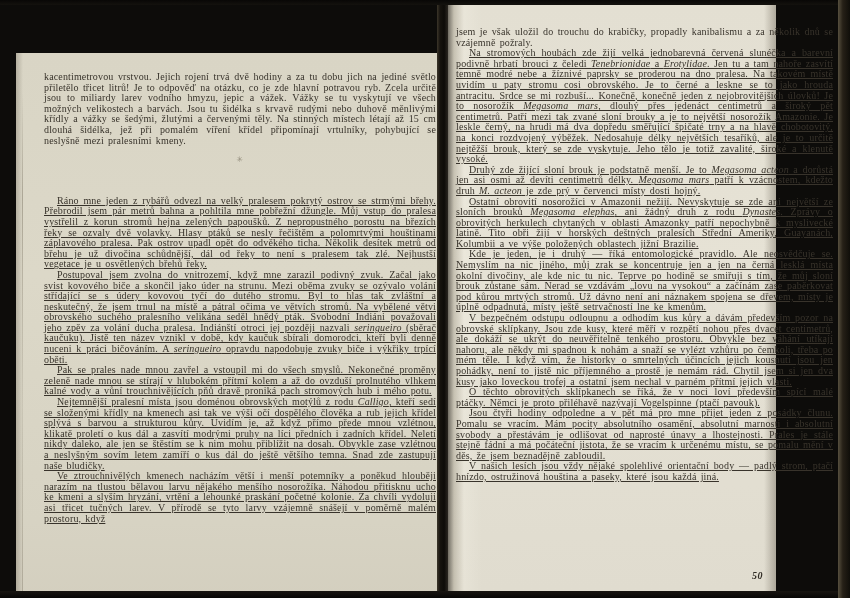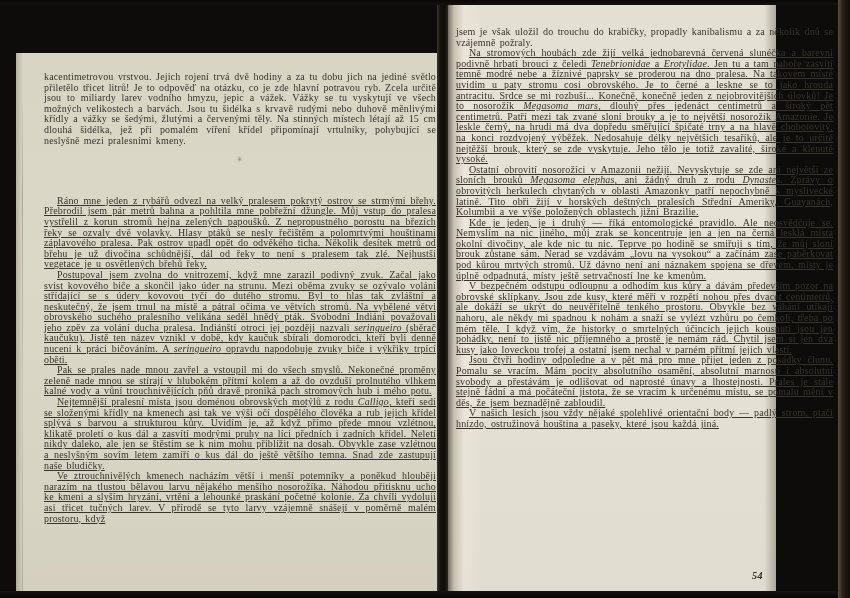--- a/index.html
+++ b/index.html
@@ -104,25 +104,27 @@
       </div>
     <div class="page-num num-left">76</div>
   </div>
 
   <div class="gutter"></div>
 
   <div class="page page-right">
     <div class="text-col col-right" id="right-col">
         <p class="para">jsem je však uložil do trouchu do krabičky, propadly kanibalismu a za několik dnů se vzájemně požraly.</p>
         <p class="para indent">Na stromových houbách zde žijí velká jednobarevná červená slunéčka a barevní podivně hrbatí brouci z čeledi <i>Tenebrionidae</i> a <i>Erotylidae</i>. Jen tu a tam nahoře zasvítí temně modré nebe a žíznivé paprsky se proderou na dno pralesa. Na takovém místě uvidím u paty stromu cosi obrovského. Je to černé a leskne se to jako hrouda antracitu. Srdce se mi rozbuší... Konečně, konečně jeden z nejobrovitějších úlovků! Je to nosorožík <i>Megasoma mars</i>, dlouhý přes jedenáct centimetrů a široký pět centimetrů. Patří mezi tak zvané sloní brouky a je to největší nosorožík Amazonie. Je leskle černý, na hrudi má dva dopředu směřující špičaté trny a na hlavě chobotovitý, na konci rozdvojený výběžek. Nedosahuje délky největších tesaříků, ale je to určitě nejtěžší brouk, který se zde vyskytuje. Jeho tělo je totiž zavalité, široké a klenutě vysoké.</p>
+        <p class="para indent">Druhý zde žijící sloní brouk je podstatně menší. Je to <i>Megasoma acteon</i> a dorůstá jen asi osmi až devíti centimetrů délky. <i>Megasoma mars</i> patří k vzácnostem, kdežto druh <i>M. acteon</i> je zde prý v červenci místy dosti hojný.</p>
         <p class="para indent">Ostatní obrovití nosorožíci v Amazonii nežijí. Nevyskytuje se zde ani největší ze sloních brouků <i>Megasoma elephas</i>, ani žádný druh z rodu <i>Dynastes</i>. Zprávy o obrovitých herkulech chytaných v oblasti Amazonky patří nepochybně k myslivecké latině. Tito obři žijí v horských deštných pralesích Střední Ameriky, Guayanách, Kolumbii a ve výše položených oblastech jižní Brazilie.</p>
         <p class="para indent">Kde je jeden, je i druhý — říká entomologické pravidlo. Ale neosvědčuje se. Nemyslím na nic jiného, můj zrak se koncentruje jen a jen na černá lesklá místa okolní divočiny, ale kde nic tu nic. Teprve po hodině se smiřuji s tím, že můj sloní brouk zůstane sám. Nerad se vzdávám „lovu na vysokou“ a začínám zase paběrkovat pod kůrou mrtvých stromů. Už dávno není ani náznakem spojena se dřevem, místy je úplně odpadnutá, místy ještě setrvačností lne ke kmenům.</p>
         <p class="para indent">V bezpečném odstupu odloupnu a odhodím kus kůry a dávám především pozor na obrovské sklípkany. Jsou zde kusy, které měří v rozpětí nohou přes dvacet centimetrů, ale dokáží se ukrýt do neuvěřitelně tenkého prostoru. Obvykle bez váhání utíkají nahoru, ale někdy mi spadnou k nohám a snaží se vylézt vzhůru po čemkoli, třeba po mém těle. I když vím, že historky o smrtelných účincích jejich kousnutí jsou jen pohádky, není to jistě nic příjemného a prostě je nemám rád. Chytil jsem si jen dva kusy jako loveckou trofej a ostatní jsem nechal v parném přítmí jejich vlasti.</p>
+        <p class="para indent">O těchto obrovitých sklípkanech se říká, že v noci loví především spící malé ptáčky. Němci je proto přiléhavě nazývají Vogelspinne (ptačí pavouk).</p>
         <p class="para indent">Jsou čtyři hodiny odpoledne a v pět má pro mne přijet jeden z posádky člunu. Pomalu se vracím. Mám pocity absolutního osamění, absolutní marnosti i absolutní svobody a přestávám je odlišovat od naprosté únavy a lhostejnosti. Prales je stále stejně fádní a má počáteční jistota, že se vracím k určenému místu, se pomalu mění v děs, že jsem beznadějně zabloudil.</p>
         <p class="para indent">V našich lesích jsou vždy nějaké spolehlivé orientační body — padlý strom, ptačí hnízdo, ostružinová houština a paseky, které jsou každá jiná.</p>
       </div>
-    <div class="page-num num-right">54</div>
+    <div class="page-num num-right">50</div>
   </div>
 
   <div class="edge-top"></div>
   <div class="edge-bottom"></div>
   <div class="edge-right"></div>
 </div>
 
 </body></html>

